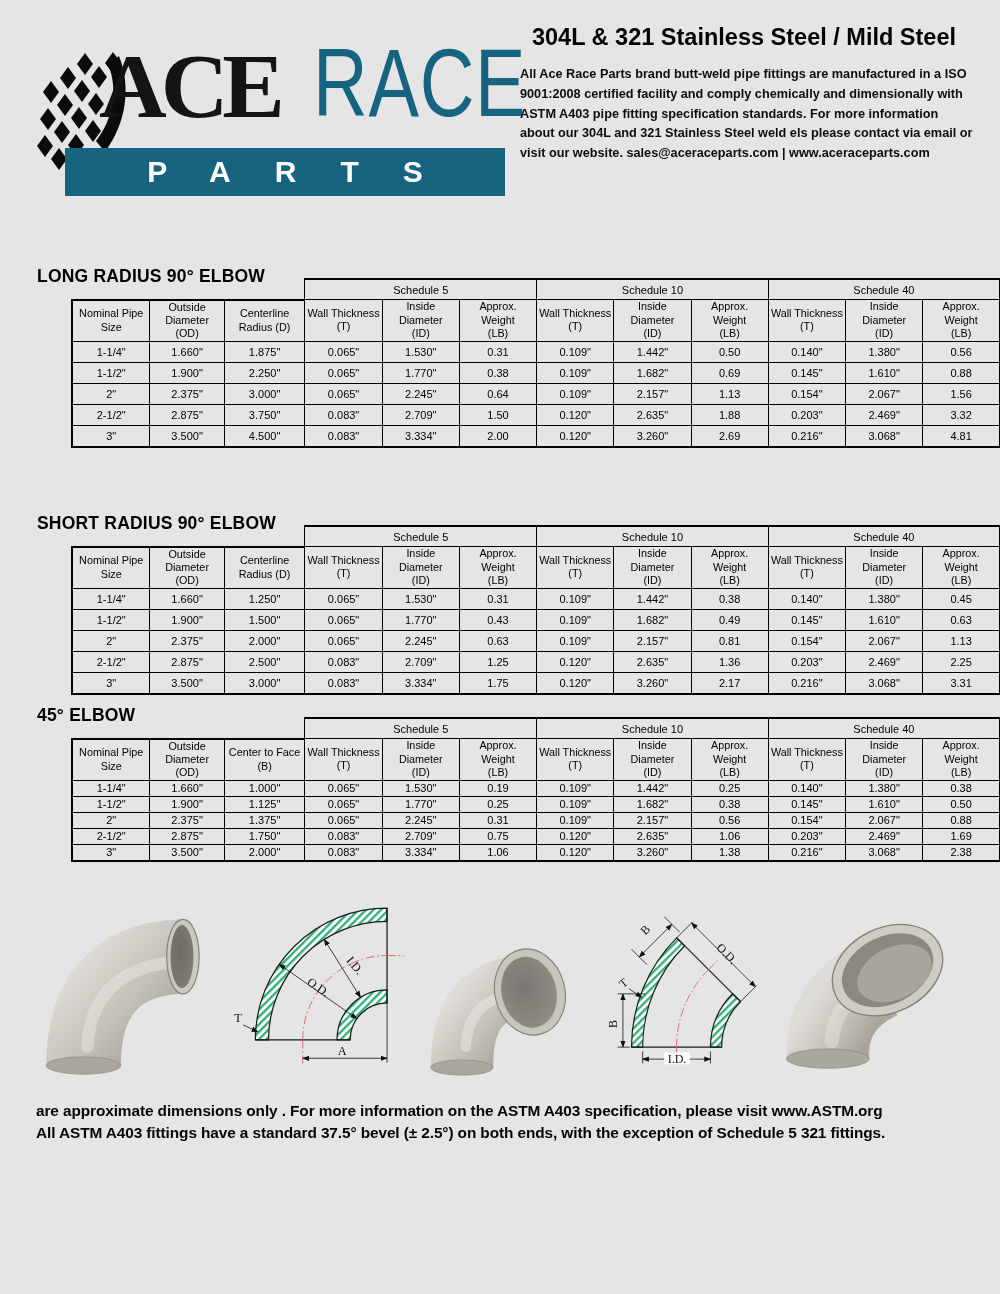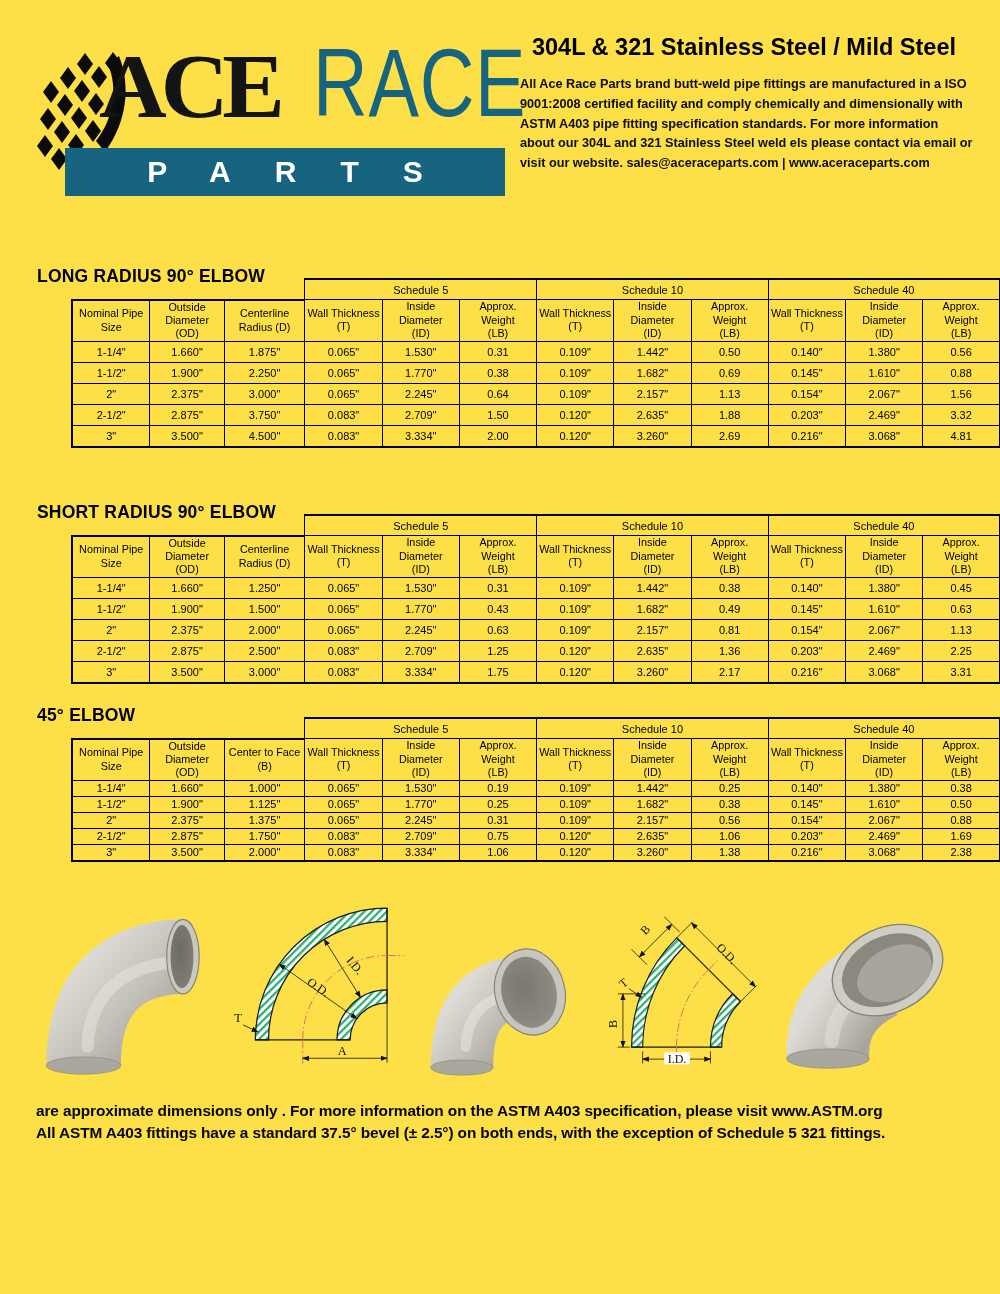--- a/index.html
+++ b/index.html
@@ -1,37 +1,37 @@
 <!DOCTYPE html>
 <html style="--teal: #166480; --hatch-green: #2fae72; --centerline-red: #d96a6a;"><head>
 <meta charset="utf-8">
 <style>
   html,body{margin:0;padding:0;background:#fff;}
   body{width:1000px;height:1294px;position:relative;font-family:"Liberation Sans",sans-serif;color:#000;overflow:hidden;}
-  .page{position:absolute;inset:0;background:#fde047;}
+  .page{position:absolute;inset:0;background:#e5e5e5;}
 
   
   .logo{position:absolute;left:35px;top:26px;width:470px;height:172px;}
   .flag{position:absolute;left:0;top:4px;}
   .ace{position:absolute;left:64px;top:14px;font-family:"Liberation Serif",serif;font-weight:bold;
        font-size:92px;line-height:1;letter-spacing:-6px;color:#141414;transform:scaleX(1.02);transform-origin:left top;}
   .race{position:absolute;left:278px;top:8px;font-family:"Liberation Sans",sans-serif;font-weight:normal;
        font-size:97px;line-height:1;color:var(--teal,#166480);transform:scaleX(0.78);transform-origin:left top;letter-spacing:1px;}
   .parts-bar{position:absolute;left:30px;top:122px;width:440px;height:48px;background:var(--teal,#166480);
        color:#fff;font-size:30px;font-weight:bold;letter-spacing:44px;text-indent:44px;text-align:center;line-height:48px;}
 
   .hdr-right{position:absolute;left:512px;top:24px;width:464px;text-align:center;}
   .ptitle{font-size:34px;font-weight:bold;letter-spacing:-0.5px;line-height:1.05;}
   .sub1{font-size:21px;font-weight:bold;margin-top:15px;}
-  .sub2{font-size:23.5px;font-weight:bold;margin-top:10px;}
+  .sub2{font-size:23.5px;font-weight:bold;}
   .desc{margin-top:14px;text-align:left;font-size:12.7px;font-weight:bold;line-height:1.56;color:#0d0d0d;padding-left:8px;}
 
   
   .tbl-section{position:absolute;left:35px;width:930px;}
-  #t1{top:266px}#t2{top:502px}#t3{top:705px}
+  #t1{top:266px}#t2{top:513px}#t3{top:705px}
   .tbl-title{position:absolute;top:0;left:2px;font-size:17.5px;font-weight:bold;letter-spacing:0.2px;}
   table.dim{border-collapse:collapse;width:100%;table-layout:fixed;margin-top:12px;margin-left:36px;}
   .dim th,.dim td{border:1px solid #000;text-align:center;vertical-align:middle;padding:0 2px;font-weight:normal;}
   .dim thead tr.schedrow th.sched{height:19px;font-size:11px;border-top-width:2px;}
   .dim thead tr.schedrow th.blank{border:none;}
   .dim thead tr.hdrrow th{height:34px;font-size:10.8px;line-height:1.25;white-space:pre-line;}
   .dim.compact thead tr.hdrrow th{height:29px;}
   .dim tbody td{height:20px;font-size:11px;}
   .dim.compact tbody td{height:15px;}
   .dim td:first-child,.dim thead tr.hdrrow th:first-child{border-left-width:2px;}

